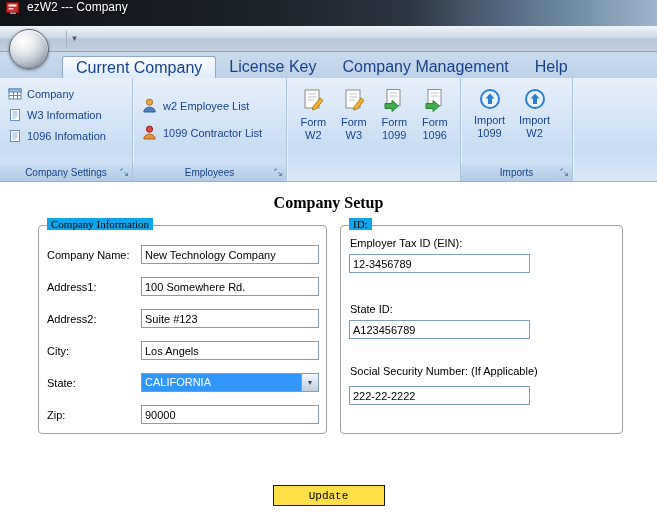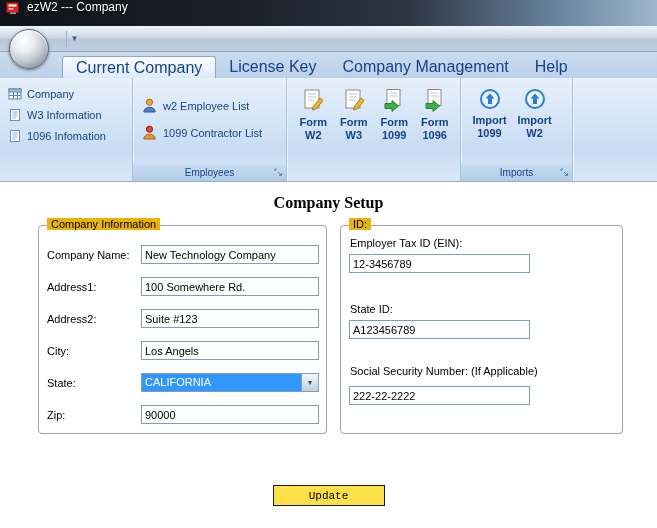--- a/index.html
+++ b/index.html
@@ -69,35 +69,35 @@
   .g-forms     { width:174px; }
   .g-imports   { width:112px; }
   .g-filler    { flex:1; border-right:none; box-shadow:none; }
 
   .small-item { display:flex; align-items:center; gap:5px; height:21px; color:#15428b; cursor:default; padding-left:2px; white-space:nowrap; }
   .med-item   { display:flex; align-items:center; gap:5px; height:27px; color:#15428b; cursor:default; padding-left:2px; white-space:nowrap; }
 
   .big-row { display:flex; height:100%; }
   .big-item {
     width:41px; display:flex; flex-direction:column; align-items:center;
-    padding-top:5px; color:#15428b; cursor:default; text-align:center; line-height:13px;font-weight:bold;
+    padding-top:5px; color:#15428b; cursor:default; text-align:center; line-height:13px;
   }
   .big-item .ic { margin-bottom:4px; }
   .g-imports .big-item { width:45px; }
 
   
   .main { position:relative; height:346px; background:#fff; }
   .page-title {
     position:absolute; top:12px; left:0; right:0; text-align:center;
     font-family:"Liberation Serif", serif; font-weight:bold; font-size:16px; color:#000;
   }
 
   .groupbox { position:absolute; border:1px solid #a0a0a0; border-radius:4px; }
   .groupbox .legend {
-    position:absolute; top:-8px; left:8px; background:#eab308; padding:0 4px; font-size:11px; color:#000;
+    position:absolute; top:-8px; left:8px; background:#0ea5e9; padding:0 4px; font-size:11px; color:#000;font-family:Liberation Serif, serif;
   }
   .gb-company { left:38px; top:43px; width:289px; height:209px; }
   .gb-ids     { left:340px; top:43px; width:283px; height:209px; }
 
   .frow { position:absolute; left:8px; display:flex; align-items:center; }
   .frow label { width:94px; font-size:11px; color:#000; }
   .txt {
     width:178px; height:19px; border:1px solid #7f9db9; font-family:"Liberation Sans",sans-serif;
     font-size:11px; padding:1px 3px; background:#fff; color:#000;
   }
@@ -188,20 +188,30 @@
               <rect x="2.5" y="1.5" width="9" height="11" fill="#fff" stroke="#6b8fb8"></rect>
               <line x1="4.5" y1="4" x2="9.5" y2="4" stroke="#8ab0d8"></line>
               <line x1="4.5" y1="6" x2="9.5" y2="6" stroke="#8ab0d8"></line>
               <line x1="4.5" y1="8" x2="9.5" y2="8" stroke="#8ab0d8"></line>
               <line x1="4.5" y1="10" x2="7.5" y2="10" stroke="#8ab0d8"></line>
             </svg>
           </span>
           <span>1096 Infomation</span>
         </div>
       </div>
+      <div class="group-caption">
+        <span>Company Settings</span>
+        <span class="launcher">
+          <svg width="11" height="11" viewBox="0 0 11 11">
+            <path d="M2,4 V2 H4" fill="none" stroke="#5e81a8"></path>
+            <path d="M5,5 L8.5,8.5" stroke="#5e81a8"></path>
+            <path d="M8.5,6 V8.5 H6" fill="none" stroke="#5e81a8"></path>
+          </svg>
+        </span>
+      </div>
     </div>
 
     <div class="ribbon-group g-employees">
       <div class="group-content" style="padding-top:14px;">
         <div class="med-item">
           <span style="display:inline-flex;">
             <svg width="17" height="17" viewBox="0 0 17 17">
               <circle cx="8.5" cy="5.2" r="3.1" fill="#f0a245" stroke="#b06f1e"></circle>
               <path d="M2.8,15 a5.7,4.8 0 0 1 11.4,0 z" fill="#4f81bd" stroke="#2f5a92"></path>
             </svg>

